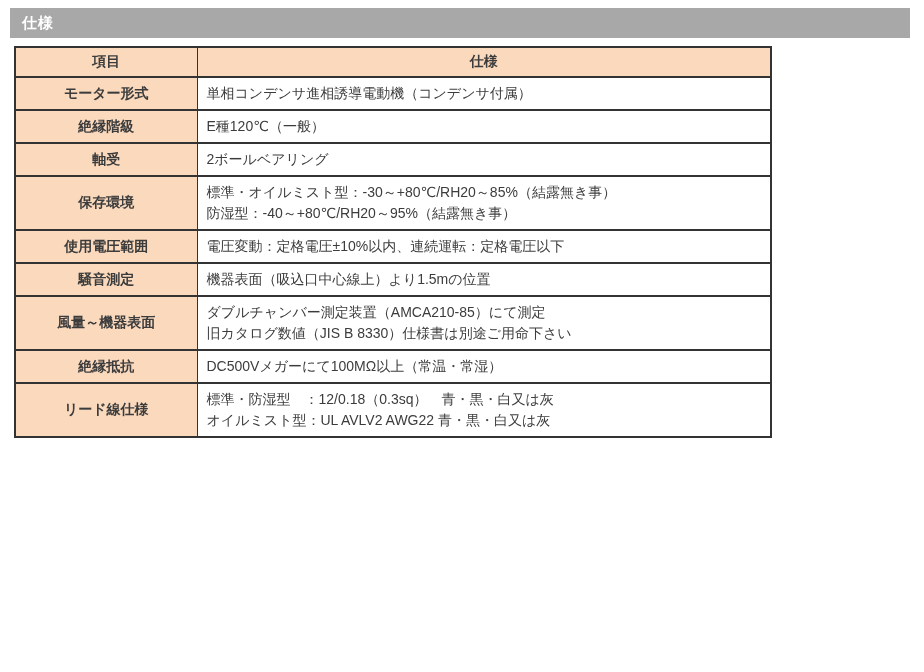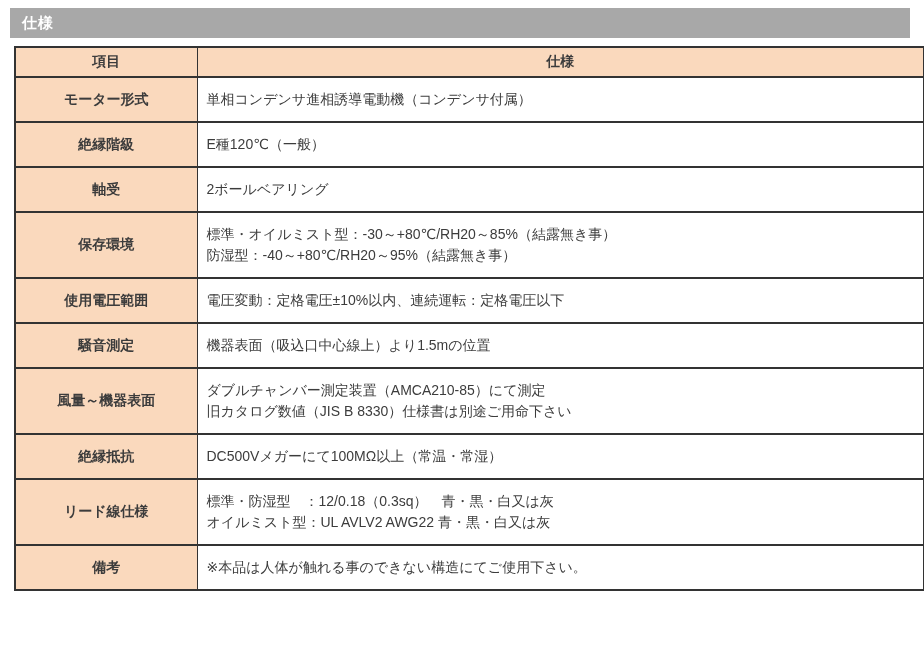--- a/index.html
+++ b/index.html
@@ -22,21 +22,21 @@
     align-items: center;
   }
   .title-bar .title-text {
     color: #ffffff;
     font-weight: bold;
     font-size: 15px;
     letter-spacing: 1px;
   }
   table.spec-table {
     margin: 8px 0 0 14px;
-    width: 911px;
+    width: 758px;
     border-collapse: collapse;
     table-layout: fixed;
     border: 2px solid #333333;
   }
   .spec-table th, .spec-table td {
     border: 1px solid #333333;
     border-top-width: 2px;
     border-bottom-width: 2px;
     font-size: 14px;
     vertical-align: middle;
@@ -46,21 +46,21 @@
     background: #fad9bd;
     font-weight: bold;
     text-align: center;
     padding: 5px 4px;
     color: #3c3c3c;
   }
   .spec-table col.item-col { width: 182px; }
   .spec-table td {
     background: #ffffff;
     text-align: left;
-    padding: 11px 9px;
+    padding: 5px 9px;
   }
   .ln { line-height: 21px; white-space: pre-wrap; }
 </style>
 </head>
 <body>
 
 <div class="title-bar">
   <span class="title-text">仕様</span>
 </div>
 
@@ -126,20 +126,14 @@
           <div class="ln">DC500Vメガーにて100MΩ以上（常温・常湿）</div>
         </td>
     </tr>
     <tr>
       <th>リード線仕様</th>
       <td>
         <div class="ln">標準・防湿型　：12/0.18（0.3sq）　青・黒・白又は灰</div>
         <div class="ln">オイルミスト型：UL AVLV2 AWG22 青・黒・白又は灰</div>
       </td>
     </tr>
-    <tr>
-      <th>備考</th>
-      <td>
-          <div class="ln">※本品は人体が触れる事のできない構造にてご使用下さい。</div>
-        </td>
-    </tr>
   </tbody>
 </table>
 
 </body></html>

